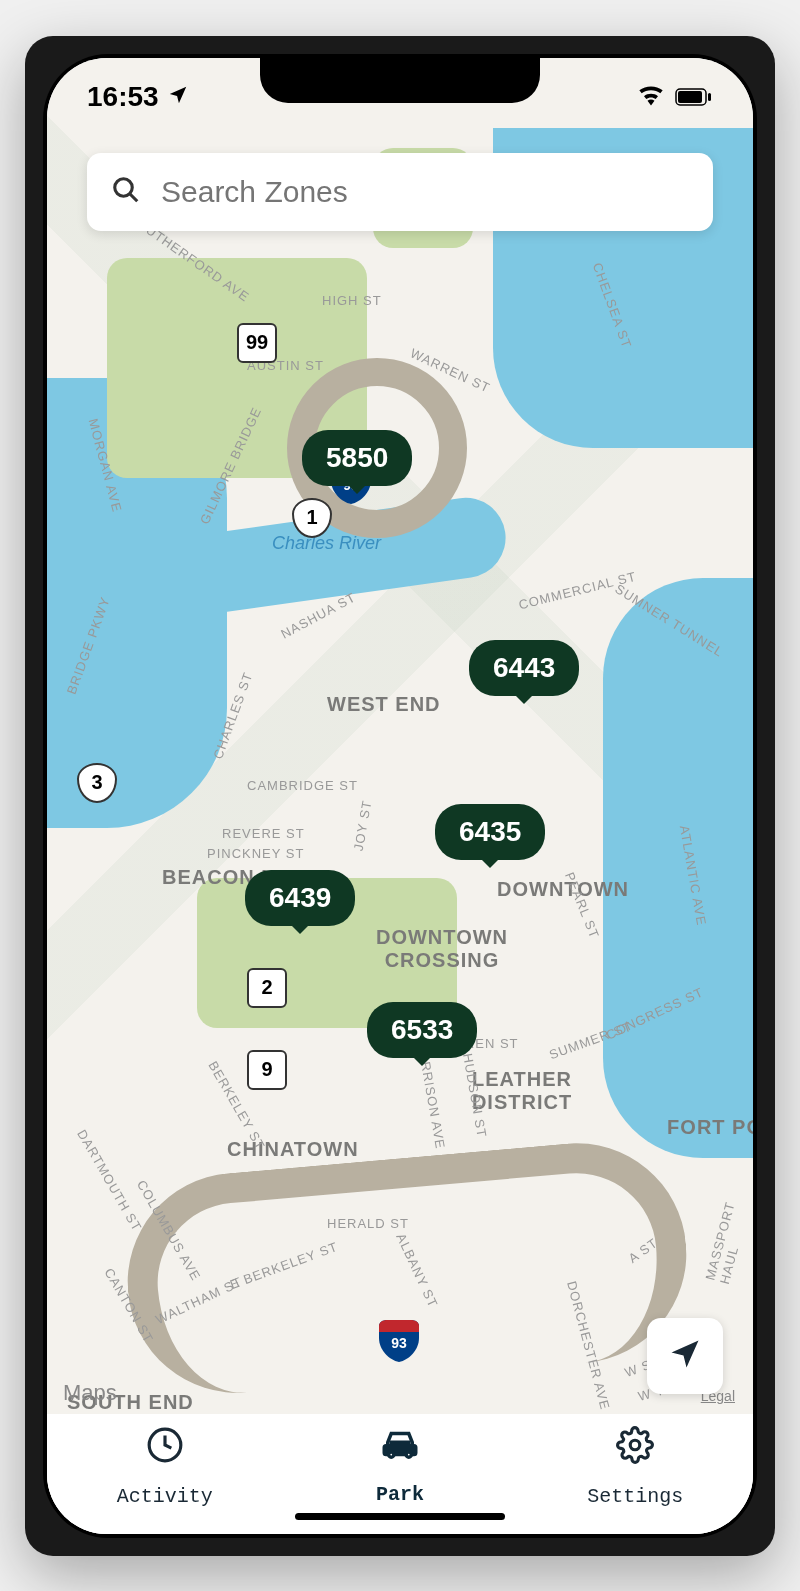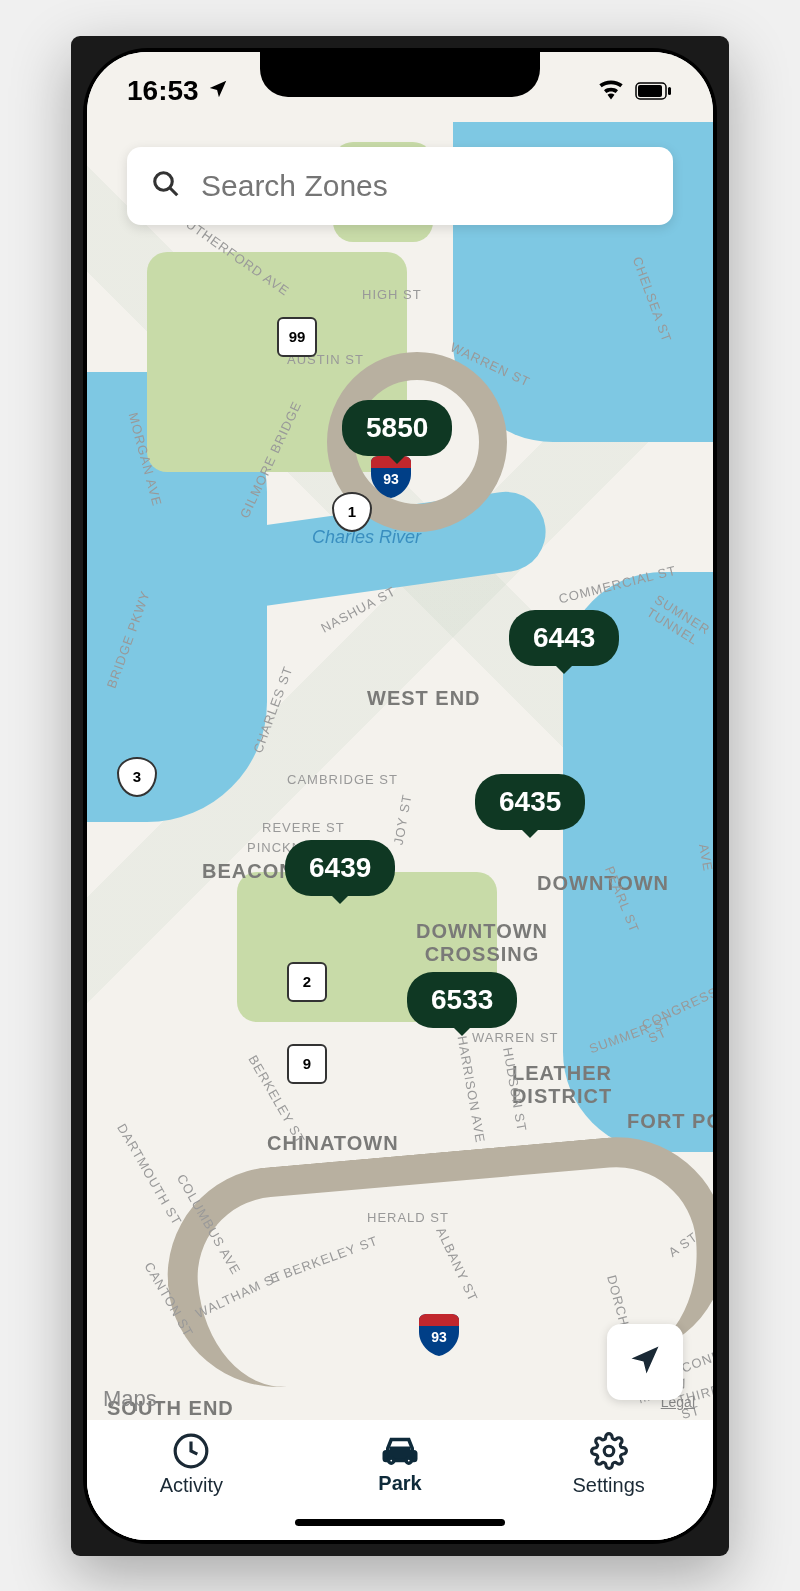--- a/index.html
+++ b/index.html
@@ -5,25 +5,25 @@
 * { margin: 0; padding: 0; box-sizing: border-box; }
 body {
   background: #f0f0f0;
   display: flex;
   justify-content: center;
   align-items: center;
   min-height: 100vh;
   font-family: -apple-system, BlinkMacSystemFont, "Segoe UI", sans-serif;
 }
 .device-frame {
-  width: 658px;
+  width: 750px;
   height: 1520px;
   background: #1a1a1a;
-  border-radius: 9px;
-  padding: 12px;
+  border-radius: 28px;
+  padding: 18px;
   box-shadow: 0 20px 60px rgba(0,0,0,0.3);
   position: relative;
 }
 .device-outer {
   width: 100%;
   height: 100%;
   background: #000;
   border-radius: 65px;
   padding: 4px;
 }
@@ -120,21 +120,21 @@
 .highway-shield {
   position: absolute;
   width: 40px;
   height: 40px;
   background: #fff;
   border: 2px solid #333;
   border-radius: 6px;
   display: flex;
   align-items: center;
   justify-content: center;
-  font-size: 15px;
+  font-size: 20px;
   font-weight: 700;
 }
 .interstate-shield {
   position: absolute;
   width: 44px;
   height: 44px;
   display: flex;
   align-items: center;
   justify-content: center;
   font-size: 14px;
@@ -173,20 +173,21 @@
 .zone-marker {
   position: absolute;
   background: #0f3823;
   color: #fff;
   font-weight: 700;
   font-size: 28px;
   padding: 12px 24px;
   border-radius: 26px;
   z-index: 40;
   cursor: pointer;
+  margin-top: 24px;
 }
 .zone-marker::after {
   content: '';
   position: absolute;
   bottom: -8px;
   left: 50%;
   transform: translateX(-50%);
   border-left: 10px solid transparent;
   border-right: 10px solid transparent;
   border-top: 10px solid #0f3823;
@@ -240,24 +241,25 @@
   justify-content: space-around;
   align-items: flex-start;
   padding-top: 12px;
   z-index: 60;
   padding-bottom: 20px;
 }
 .tab-item {
   display: flex;
   flex-direction: column;
   align-items: center;
-  gap: 0;
+  gap: 16px;
   color: #1a2935;
   cursor: pointer;
   width: 120px;
+  font-family: Liberation Mono, monospace;
 }
 .tab-item.active { color: #0e2a3a; font-weight: 700; justify-content: center; }
 .tab-item .tab-label { font-size: 20px; }
 .home-indicator {
   position: absolute;
   bottom: 14px;
   left: 50%;
   transform: translateX(-50%);
   width: 210px;
   height: 7px;

